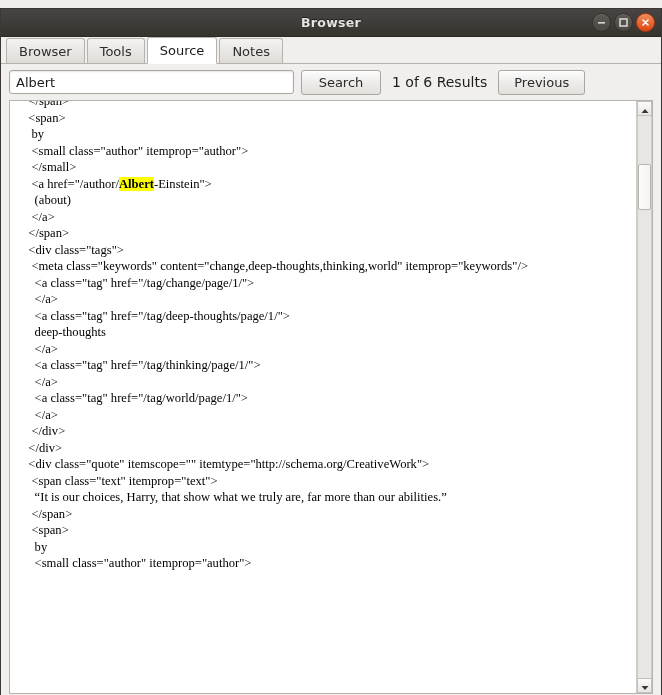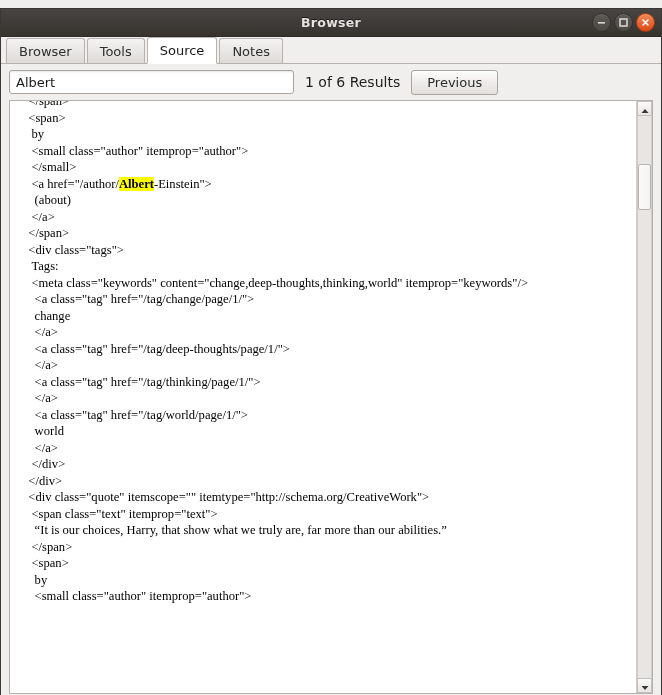--- a/index.html
+++ b/index.html
@@ -262,50 +262,51 @@
     <div class="tab active">
       <span>Source</span>
     </div>
     <div class="tab">
       <span>Notes</span>
     </div>
   </div>
 
   <div id="searchbar">
     <input id="search-input" type="text" value="Albert" style="">
+    <div class="btn" id="search-button">
+      <span>Search</span>
+    </div>
     <div id="results-label">1 of 6 Results</div>
     <div class="btn" id="previous-button">
       <span>Previous</span>
     </div>
   </div>
 
   <div id="source-area">
     <div id="source-text">
       <div id="source-inner">
           <div class="code-line">  &lt;/span&gt;</div>
           <div class="code-line">  &lt;span&gt;</div>
           <div class="code-line">   by</div>
           <div class="code-line">   &lt;small class="author" itemprop="author"&gt;</div>
           <div class="code-line">   &lt;/small&gt;</div>
           <div class="code-line"><span>   &lt;a href="/author/</span><span class="hl-match">Albert</span><span>-Einstein"&gt;</span></div>
           <div class="code-line">    (about)</div>
           <div class="code-line">   &lt;/a&gt;</div>
           <div class="code-line">  &lt;/span&gt;</div>
           <div class="code-line">  &lt;div class="tags"&gt;</div>
-          <div class="code-line">   Tags:</div>
           <div class="code-line">   &lt;meta class="keywords" content="change,deep-thoughts,thinking,world" itemprop="keywords"/&gt;</div>
           <div class="code-line">    &lt;a class="tag" href="/tag/change/page/1/"&gt;</div>
-          <div class="code-line">    change</div>
           <div class="code-line">    &lt;/a&gt;</div>
           <div class="code-line">    &lt;a class="tag" href="/tag/deep-thoughts/page/1/"&gt;</div>
+          <div class="code-line">    deep-thoughts</div>
           <div class="code-line">    &lt;/a&gt;</div>
           <div class="code-line">    &lt;a class="tag" href="/tag/thinking/page/1/"&gt;</div>
           <div class="code-line">    &lt;/a&gt;</div>
           <div class="code-line">    &lt;a class="tag" href="/tag/world/page/1/"&gt;</div>
-          <div class="code-line">    world</div>
           <div class="code-line">    &lt;/a&gt;</div>
           <div class="code-line">   &lt;/div&gt;</div>
           <div class="code-line">  &lt;/div&gt;</div>
           <div class="code-line">  &lt;div class="quote" itemscope="" itemtype="http://schema.org/CreativeWork"&gt;</div>
           <div class="code-line">   &lt;span class="text" itemprop="text"&gt;</div>
           <div class="code-line">    “It is our choices, Harry, that show what we truly are, far more than our abilities.”</div>
           <div class="code-line">   &lt;/span&gt;</div>
           <div class="code-line">   &lt;span&gt;</div>
           <div class="code-line">    by</div>
           <div class="code-line">    &lt;small class="author" itemprop="author"&gt;</div>

